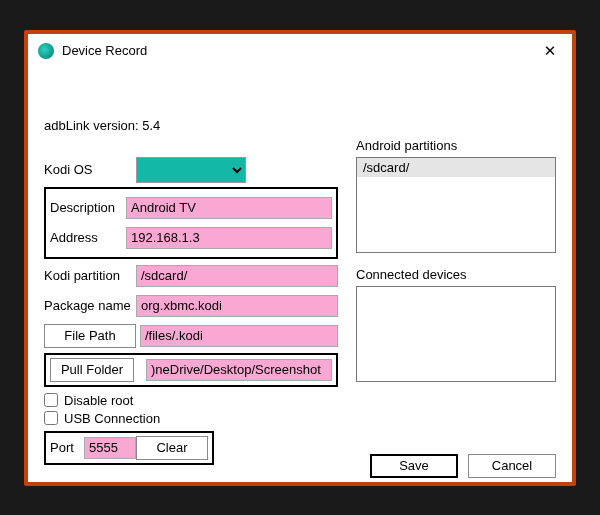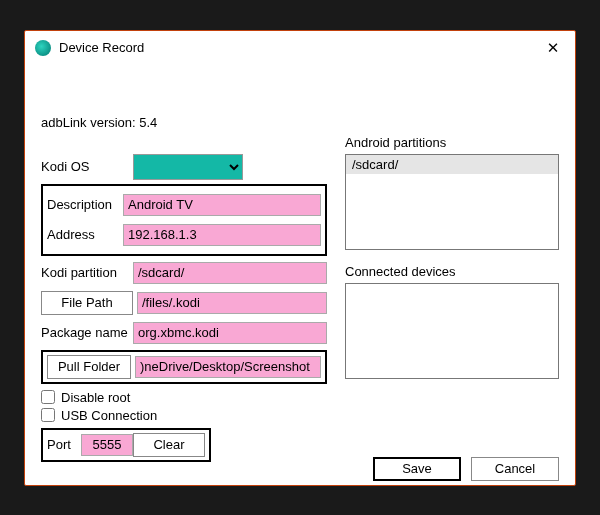--- a/index.html
+++ b/index.html
@@ -12,21 +12,21 @@
     width: 600px;
     height: 515px;
     display: flex;
     align-items: center;
     justify-content: center;
   }
   .dialog {
     width: 552px;
     height: 456px;
     background: #fff;
-    border: 1px solid #c2410c;
+    border: 4px solid #c2410c;
     border-radius: 2px;
     position: relative;
   }
   .titlebar {
     height: 34px;
     display: flex;
     align-items: center;
     padding: 0 10px;
   }
   .app-icon {
@@ -100,21 +100,21 @@
   .section-lbl { margin-bottom: 4px; }
   .footer {
     position: absolute;
     right: 16px;
     bottom: 4px;
     display: flex;
     gap: 10px;
   }
   .footer .btn { width: 88px; }
   .save-btn { border: 2px solid #000; font-weight: 400; }
-  .port-group input.port-field { width: 52px; text-align: center; }
+  .port-group input.port-field { width: 52px; }
   .port-group .lbl-port { width: 34px; }
 </style>
 </head>
 <body>
 
 <div class="dialog">
   <div class="titlebar">
     <div class="app-icon"></div>
     <div class="title-text">Device Record</div>
     <div class="close-x">✕</div>
@@ -144,30 +144,30 @@
             <input type="text" class="field-wide" value="192.168.1.3" style="">
           </div>
         </div>
 
         <div class="row">
           <div class="lbl">Kodi partition</div>
           <input type="text" class="field-wide" value="/sdcard/" style="">
         </div>
 
         <div class="row">
+          <div class="lbl">Package name</div>
+          <input type="text" class="field-wide" value="org.xbmc.kodi" style="">
+        </div>
+
+        <div class="row">
           <button class="btn btn-sm" style="width:92px">File Path</button>
           <input type="text" class="field-wide" style="margin-left: 4px;" value="/files/.kodi">
         </div>
 
-        <div class="row">
-          <div class="lbl">Package name</div>
-          <input type="text" class="field-wide" value="org.xbmc.kodi" style="">
-        </div>
-
-        <div class="boxed" style="display:flex;align-items:center;gap:4px;padding:3px 4px">
+        <div class="boxed" style="display:flex;align-items:center;gap:12px;padding:3px 4px">
           <button class="btn btn-sm" style="width:84px">Pull Folder</button>
           <input type="text" class="field-wide" value=")neDrive/Desktop/Screenshot" style="">
         </div>
 
         <div class="cb-row" style="margin-top:6px">
           <input type="checkbox" style="">
           <span>Disable root</span>
         </div>
         <div class="cb-row">
           <input type="checkbox" style="">

